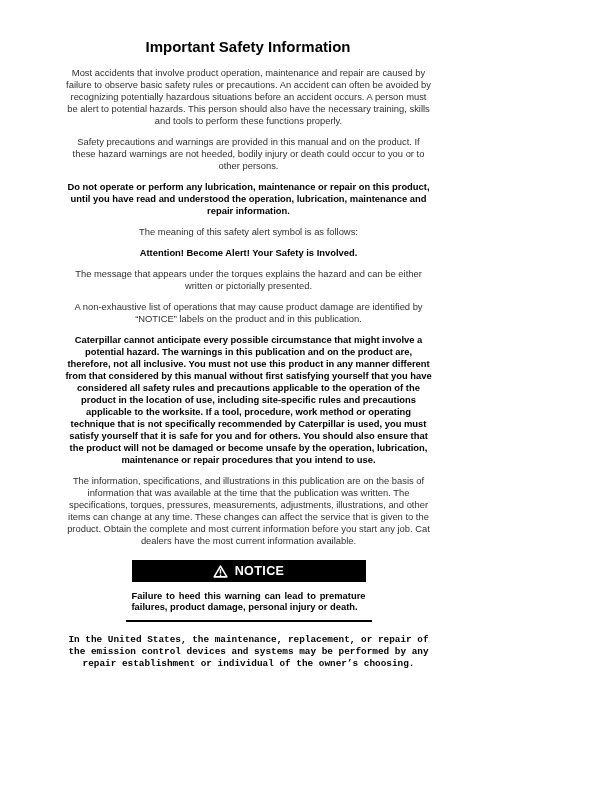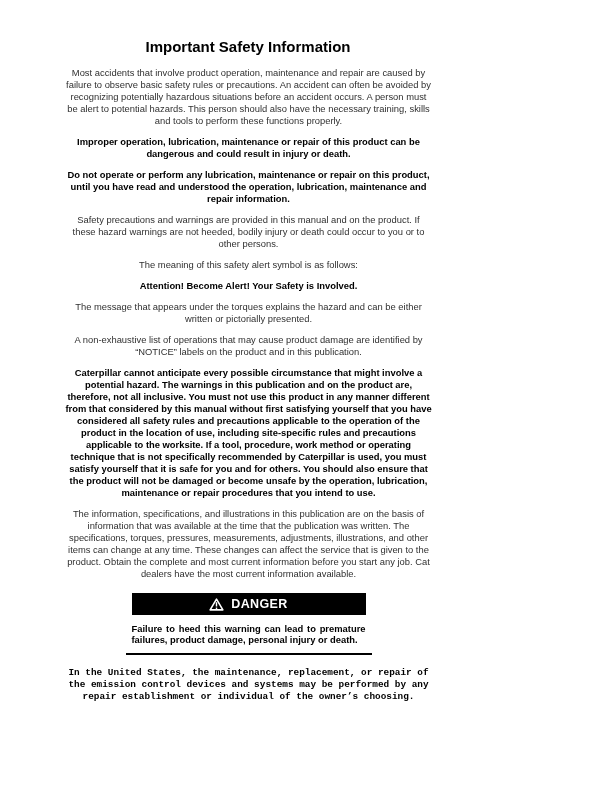--- a/index.html
+++ b/index.html
@@ -79,40 +79,39 @@
   }
 </style>
 </head>
 <body>
 
 <div class="page">
   <h1 class="title">Important Safety Information</h1>
 
   <div class="content">
     <p class="para">Most accidents that involve product operation, maintenance and repair are caused by failure to observe basic safety rules or precautions. An accident can often be avoided by recognizing potentially hazardous situations before an accident occurs. A person must be alert to potential hazards. This person should also have the necessary training, skills and tools to perform these functions properly.</p>
-    <p class="para bold">Improper operation, lubrication, maintenance or repair of this product can be dangerous and could result in injury or death.</p>
+    <p class="para">Safety precautions and warnings are provided in this manual and on the product. If these hazard warnings are not heeded, bodily injury or death could occur to you or to other persons.</p>
     <p class="para bold">Do not operate or perform any lubrication, maintenance or repair on this product, until you have read and understood the operation, lubrication, maintenance and repair information.</p>
-    <p class="para">Safety precautions and warnings are provided in this manual and on the product. If these hazard warnings are not heeded, bodily injury or death could occur to you or to other persons.</p>
     <p class="para">The meaning of this safety alert symbol is as follows:</p>
     <p class="para bold">Attention! Become Alert! Your Safety is Involved.</p>
     <p class="para">The message that appears under the torques explains the hazard and can be either written or pictorially presented.</p>
     <p class="para">A non-exhaustive list of operations that may cause product damage are identified by “NOTICE” labels on the product and in this publication.</p>
     <p class="para bold">Caterpillar cannot anticipate every possible circumstance that might involve a potential hazard. The warnings in this publication and on the product are, therefore, not all inclusive. You must not use this product in any manner different from that considered by this manual without first satisfying yourself that you have considered all safety rules and precautions applicable to the operation of the product in the location of use, including site-specific rules and precautions applicable to the worksite. If a tool, procedure, work method or operating technique that is not specifically recommended by Caterpillar is used, you must satisfy yourself that it is safe for you and for others. You should also ensure that the product will not be damaged or become unsafe by the operation, lubrication, maintenance or repair procedures that you intend to use.</p>
     <p class="para">The information, specifications, and illustrations in this publication are on the basis of information that was available at the time that the publication was written. The specifications, torques, pressures, measurements, adjustments, illustrations, and other items can change at any time. These changes can affect the service that is given to the product. Obtain the complete and most current information before you start any job. Cat dealers have the most current information available.</p>
 
     <div class="warning-box">
       <div class="warning-header">
         <span class="warning-icon">
           <svg width="15" height="13" viewBox="0 0 20 18" aria-hidden="true">
             <path d="M10 1.5 L18.8 16.5 L1.2 16.5 Z" fill="none" stroke="#ffffff" stroke-width="2.2" stroke-linejoin="round"></path>
             <rect x="9" y="5.8" width="2" height="6" fill="#ffffff"></rect>
             <rect x="9" y="13.2" width="2" height="2" fill="#ffffff"></rect>
           </svg>
         </span>
-        <span>DANGER</span>
+        <span>NOTICE</span>
       </div>
       <div class="warning-body">
         <p>Failure to heed this warning can lead to premature failures, product damage, personal injury or death.</p>
       </div>
       <div class="warning-rule"></div>
     </div>
 
     <p class="para bold closing">In the United States, the maintenance, replacement, or repair of the emission control devices and systems may be performed by any repair establishment or individual of the owner’s choosing.</p>
   </div>
 </div>

